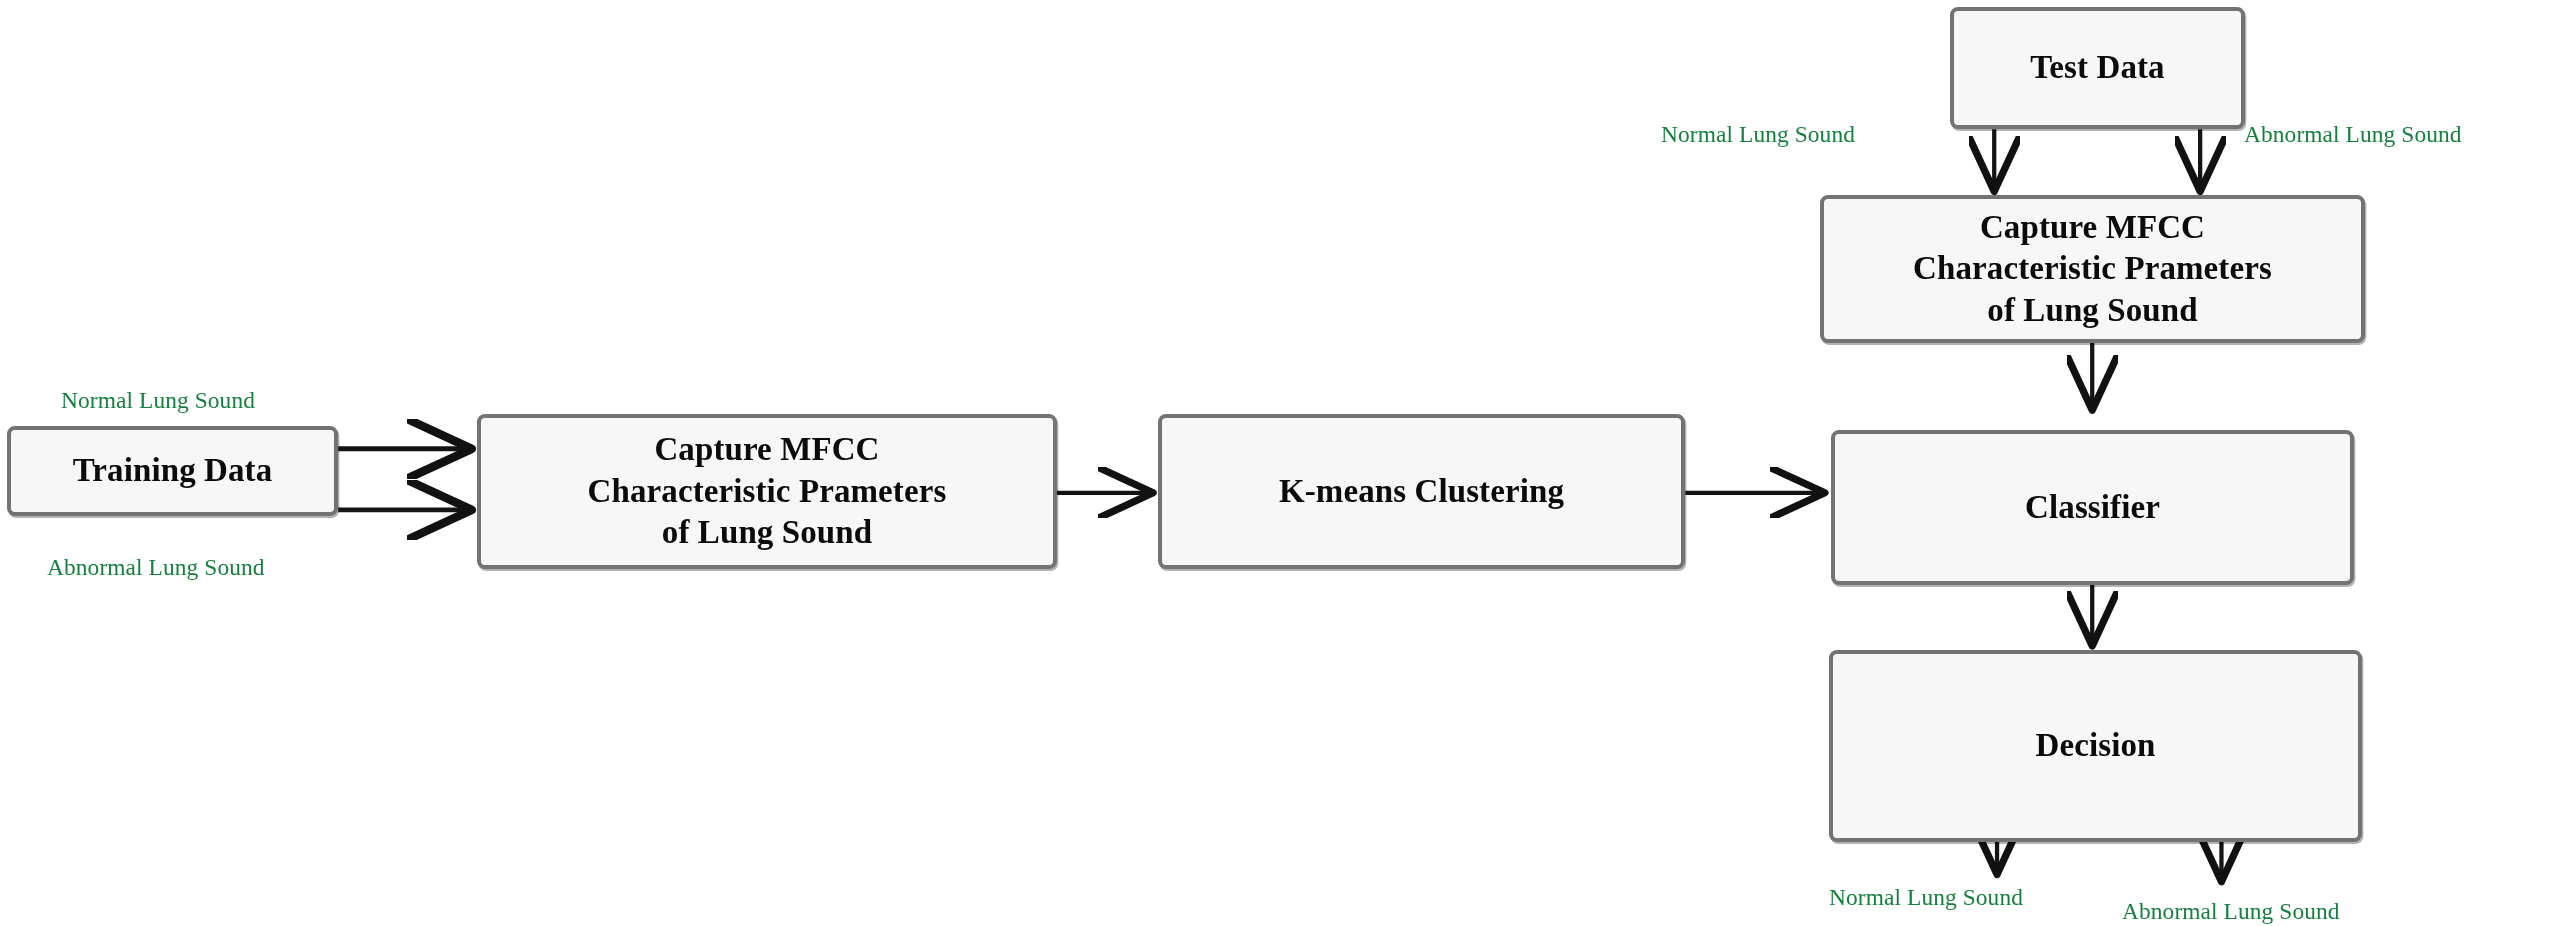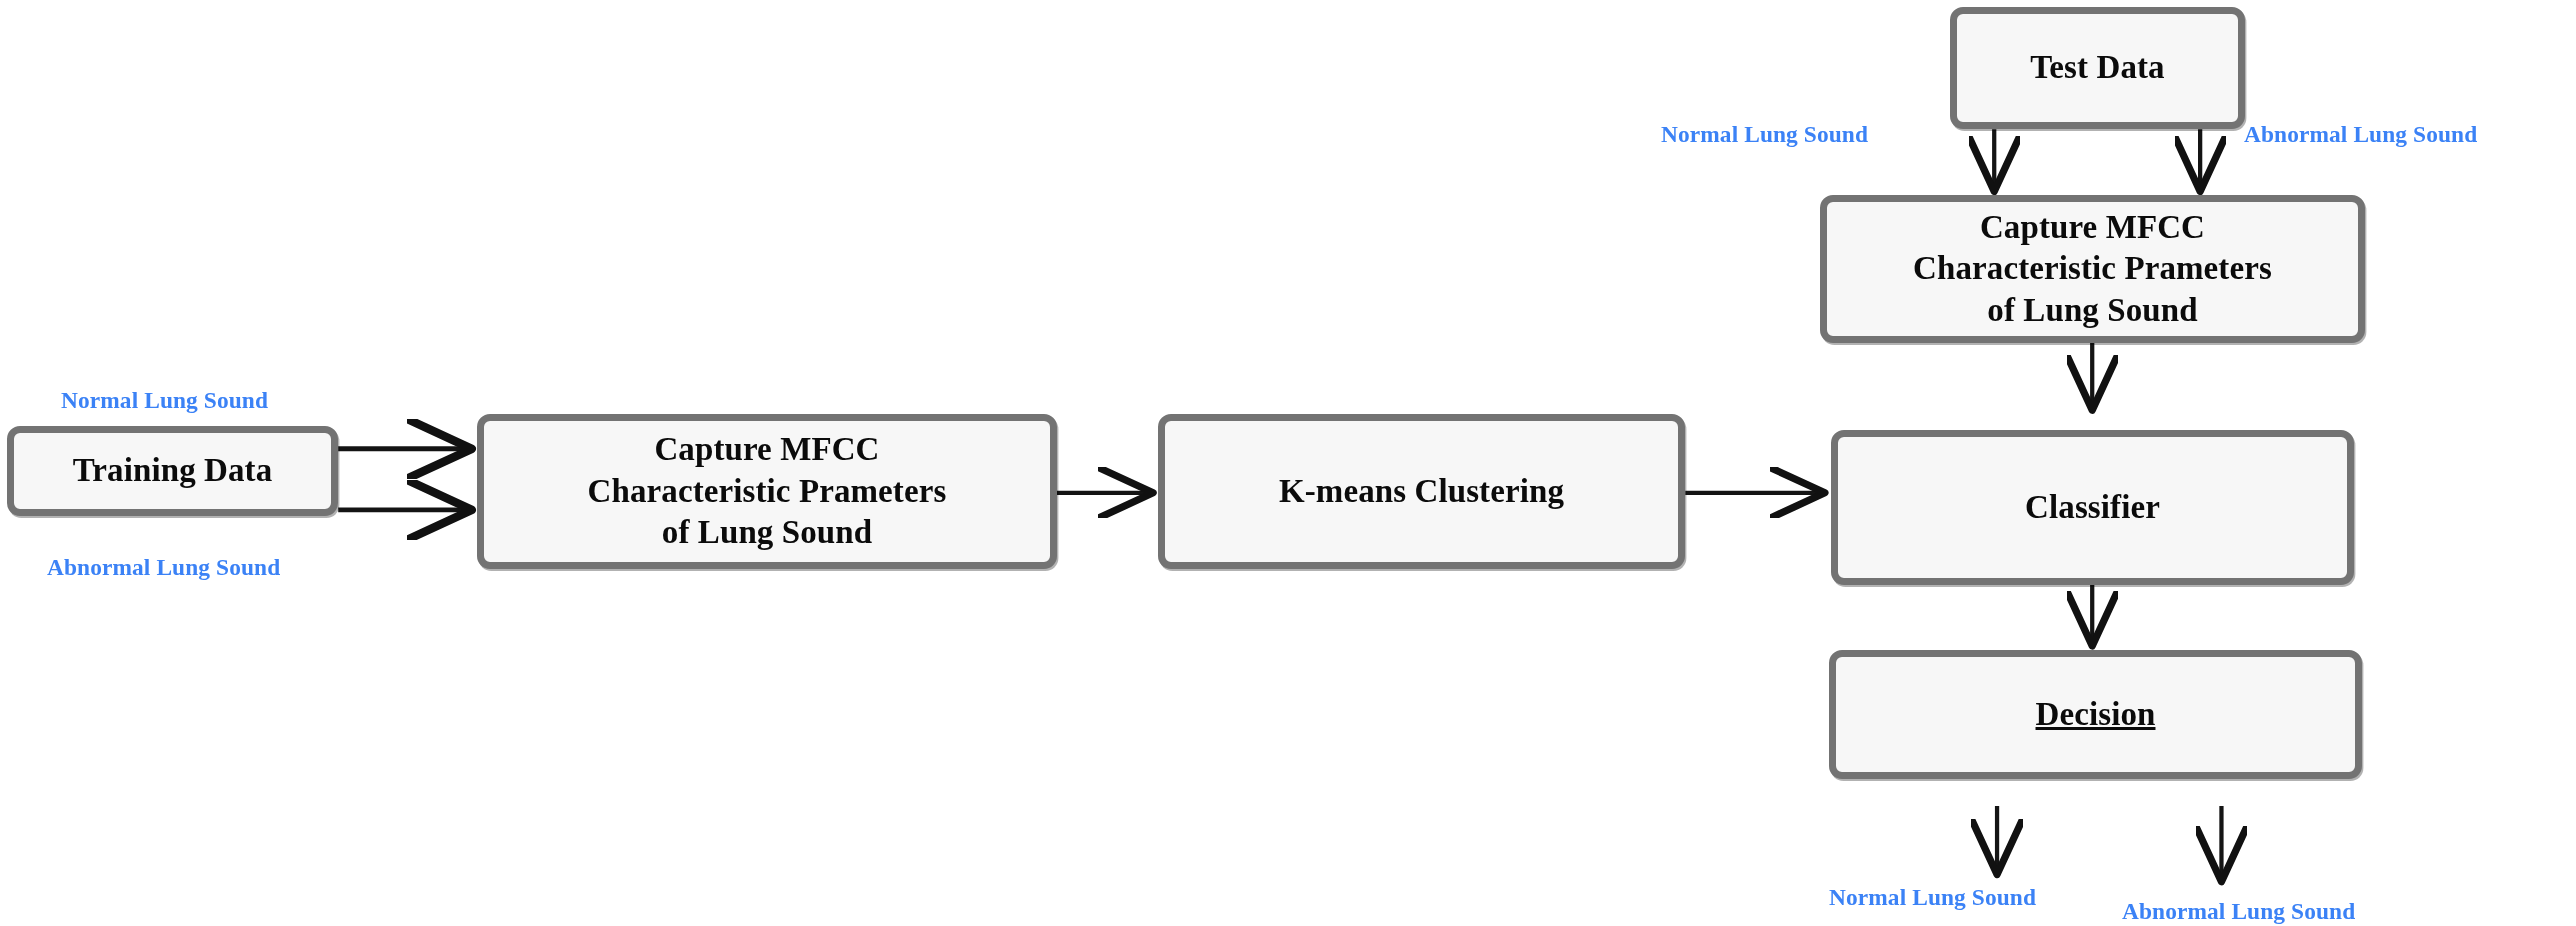--- a/index.html
+++ b/index.html
@@ -23,55 +23,55 @@
     left: 0;
     top: 0;
     width: 2576px;
     height: 926px;
     pointer-events: none;
   }
   .node {
     position: absolute;
     box-sizing: border-box;
     background: #f7f7f7;
-    border: 7px solid #737373;
-    border-radius: 13px;
+    border: 4px solid #737373;
+    border-radius: 8px;
     display: flex;
     align-items: center;
     justify-content: center;
     text-align: center;
     color: #0b0b0b;
     font-weight: bold;
     line-height: 1.26;
     letter-spacing: 0.1px;
     box-shadow: 1.4px 2.1px 0 rgba(0,0,0,0.30);
     z-index: 3;
   }
   .node .node-label {
     display: block;
     white-space: pre-line;
     padding: 0 7px;
   }
   .edge-label {
     position: absolute;
-    font-weight: bold;
-    color: #3b82f6;
+    font-weight: normal;
+    color: #15803d;
     white-space: nowrap;
     letter-spacing: 0.1px;
     z-index: 4;
   }
 
   
   #node-training-data   { left: 7px;   top: 426px; width: 331px; height: 90px; font-size: 33px; }
   #node-mfcc-train      { left: 477px;  top: 414px; width: 580px; height: 155px; font-size: 33px; }
   #node-kmeans          { left: 1158px; top: 414px; width: 527px; height: 155px; font-size: 33px; }
   #node-test-data       { left: 1950px; top: 7px;  width: 295px; height: 122px; font-size: 33px; }
   #node-mfcc-test       { left: 1820px; top: 195px; width: 545px; height: 148px; font-size: 33px; }
   #node-classifier      { left: 1831px; top: 414px; width: 523px; height: 155px; font-size: 33px; margin-top: 16px; }
-  #node-decision        { left: 1829px; top: 650px; width: 533px; height: 129px; font-size: 33px; text-decoration: underline; }
+  #node-decision        { left: 1829px; top: 650px; width: 533px; height: 192px; font-size: 33px; }
 
   
   #label-train-normal   { left: 61px;   top: 387px;  font-size: 23.4px; }
   #label-train-abnormal { left: 47px;   top: 554px;  font-size: 23.4px; }
   #label-test-normal    { left: 1661px; top: 121px;  font-size: 23.4px; }
   #label-test-abnormal  { left: 2244px; top: 121px;  font-size: 23.4px; }
   #label-out-normal     { left: 1829px; top: 884px; font-size: 23.4px; }
   #label-out-abnormal   { left: 2122px; top: 898px; font-size: 23.4px; }
 </style>
 </head>

